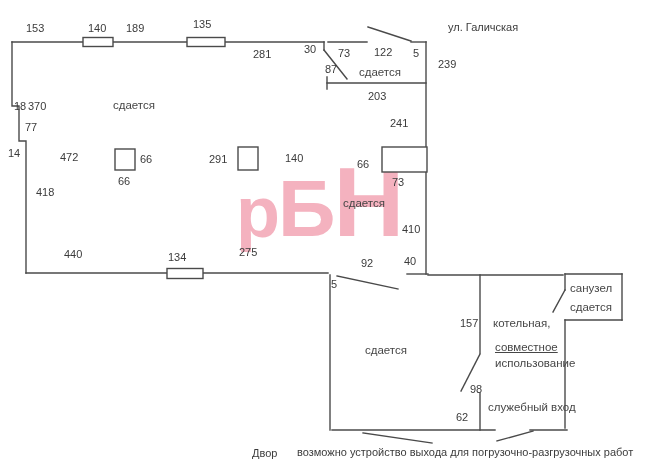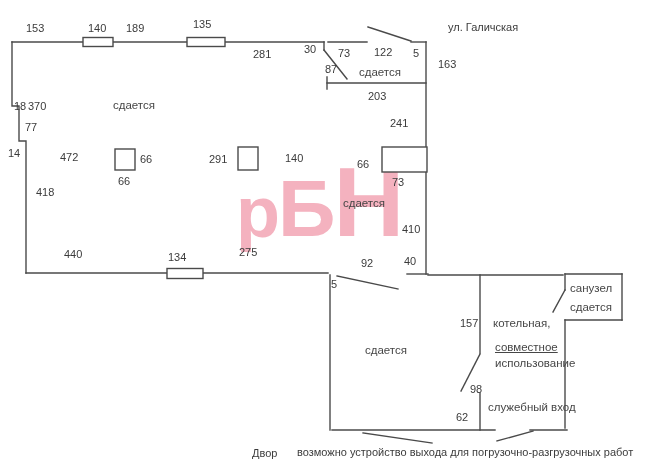--- a/index.html
+++ b/index.html
@@ -109,21 +109,21 @@
   <span class="lbl" style="left:88px;top:22px;">140</span>
   <span class="lbl" style="left:126px;top:22px;">189</span>
   <span class="lbl" style="left:193px;top:18px;">135</span>
   <span class="lbl" style="left:253px;top:48px;text-align:right;">281</span>
   <span class="lbl" style="left:304px;top:43px;">30</span>
 
   <span class="lbl" style="left:301px;top:63px;padding-left:24px;">87</span>
   <span class="lbl" style="left:338px;top:47px;">73</span>
   <span class="lbl" style="left:374px;top:46px;">122</span>
   <span class="lbl" style="left:413px;top:47px;">5</span>
-  <span class="lbl" style="left:438px;top:58px;">163</span>
+  <span class="lbl" style="left:438px;top:58px;">239</span>
   <span class="lbl" style="left:368px;top:90px;">203</span>
   <span class="lbl room" style="left:359px;top:66px;">сдается</span>
 
   <span class="lbl" style="left:390px;top:117px;">241</span>
   <span class="lbl" style="left:357px;top:158px;">66</span>
   <span class="lbl" style="left:392px;top:176px;">73</span>
   <span class="lbl" style="left:402px;top:223px;">410</span>
 
   <span class="lbl" style="left:28px;top:68px;margin-top:32px;">370</span>
   <span class="lbl" style="left:14px;top:100px;">18</span>

